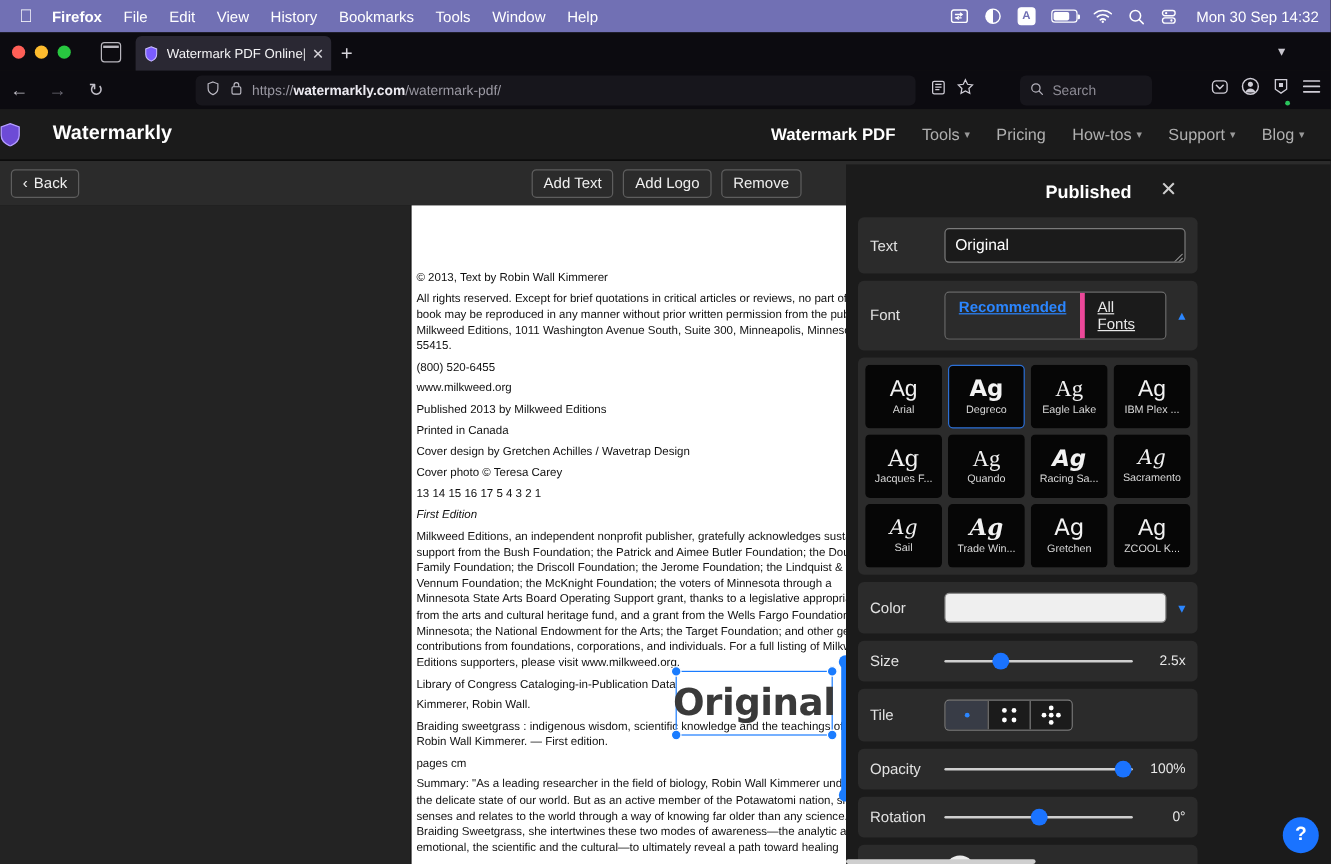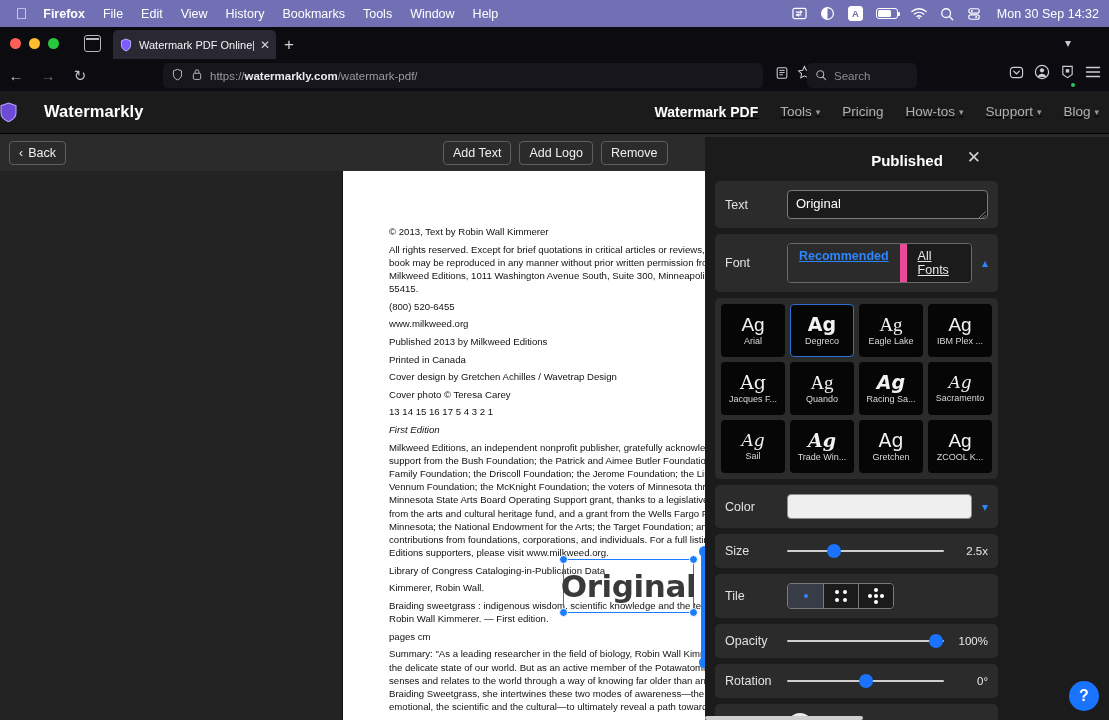--- a/index.html
+++ b/index.html
@@ -91,21 +91,21 @@
     background: #17161c; border-radius: 5px;
     display: flex; align-items: center; padding: 0 8px; gap: 7px;
   }
   .urlbar .u-txt { font-size: 11.5px; color: #9b99a3; white-space: nowrap; }
   .urlbar .u-txt b { color: #eceaf1; font-weight: 700; }
   .url-icons { display:flex; align-items:center; gap:7px; }
   .pagebtns {
     position: absolute; left: 775px; top: 65px; display: flex; gap: 8px; align-items: center;
   }
   .searchbar {
-    position: absolute; left: 807px; top: 63px; width: 110px; height: 25px;
+    position: absolute; left: 850px; top: 63px; width: 110px; height: 25px;
     background: #17161c; border-radius: 5px;
     display: flex; align-items: center; padding: 0 8px; gap: 7px;
   }
   .searchbar span { font-size: 11.5px; color: #8d8b95; }
   .rightbtns {
     position: absolute; right: 8px; top: 64px; display: flex; gap: 10px; align-items: center;
   }
   .rightbtns .rb { color: #ccc9d3; position: relative; }
   .greendot {
     position: absolute; right: 0px; bottom: -3px; width: 4px; height: 4px;
@@ -114,21 +114,21 @@
 
   
   .wm-header {
     position: absolute; top: 91px; left: 0; width: 1109px; height: 43px;
     background: #1b1b1b; border-bottom: 1px solid #000;
     display: flex; align-items: center;
   }
   .brand { display: flex; align-items: flex-start; gap: 27px; }
   .brand .logo { width: 17px; height: 20px; flex: none; }
   .brand .bname { color: #fff; font-size: 16.5px; font-weight: bold; letter-spacing: .1px; }
-  .wm-nav { margin-left: auto; margin-right: 10px; display: flex; align-items: flex-start; gap: 22px; text-decoration: underline; }
+  .wm-nav { margin-left: auto; margin-right: 22px; display: flex; align-items: center; gap: 22px; }
   .wm-nav a {
     color: #b0b0b0; font-size: 13.5px; text-decoration: none;
     display: inline-flex; align-items: center; gap: 4px; white-space: nowrap;
   }
   .wm-nav a.active { color: #fff; font-weight: bold; font-size: 14px; }
   .caret { font-size: 9px; opacity: .85; }
 
   
   .toolbar {
     position: absolute; top: 134px; left: 0; width: 1109px; height: 37px;
@@ -152,21 +152,21 @@
     font-family: "Liberation Sans", sans-serif;
   }
 
   
   .canvas {
     position: absolute; top: 171px; left: 0; width: 1109px; height: 549px;
     background: #232323; overflow: hidden;
   }
   .page {
     position: absolute; left: 343px; top: 0px; width: 366px; height: 549px;
-    background: #fff; box-shadow: 0 0 0 1px #151515; padding-left: 42px;
+    background: #fff; box-shadow: 0 0 0 1px #151515;
   }
   .page-inner { padding: 54px 0 0 4px; width: 366px; }
   .page p {
     color: #111; font-size: 9.6px; line-height: 13.2px;
     margin: 0 0 4.4px 0; white-space: nowrap;
     font-family: "Liberation Sans", sans-serif;
   }
   .page p.wrap { white-space: normal; width: 392px; }
   .page p.ital { font-style: italic; }
 
@@ -227,21 +227,21 @@
   .ta-box .grip {
     position: absolute; right: 1px; bottom: 1px; width: 9px; height: 9px;
   }
   .seg {
     display: flex; border-radius: 4px; overflow: hidden; border: 1px solid #6a6a6a;
   }
   .seg div {
     font-size: 12.5px; padding: 5px 11px; color: #e8e8e8; background: #1b1b1b; text-decoration: underline;
   }
   .seg div.sel { color: #2b86ff; font-weight: bold; background: #2b2b2b; }
-  .seg div + div { border-left: 7px solid #ec4899; }
+  .seg div + div { border-left: 4px solid #ec4899; }
   .chev-blue { margin-left: auto; color: #2b86ff; font-size: 12px; }
 
   .fontgrid {
     display: grid; grid-template-columns: repeat(4, 1fr); gap: 5px;
     background: #2b2b2b; border-radius: 5px; padding: 6px;
   }
   .fcell {
     background: #060606; border-radius: 4px; height: 53px;
     display: flex; flex-direction: column; align-items: center; justify-content: center;
     gap: 2px; border: 1.6px solid transparent;

